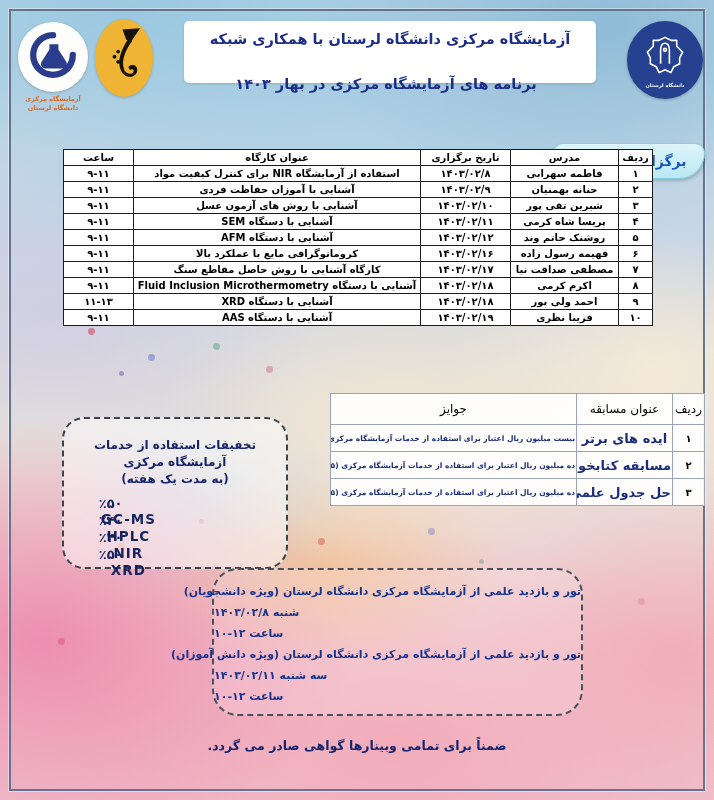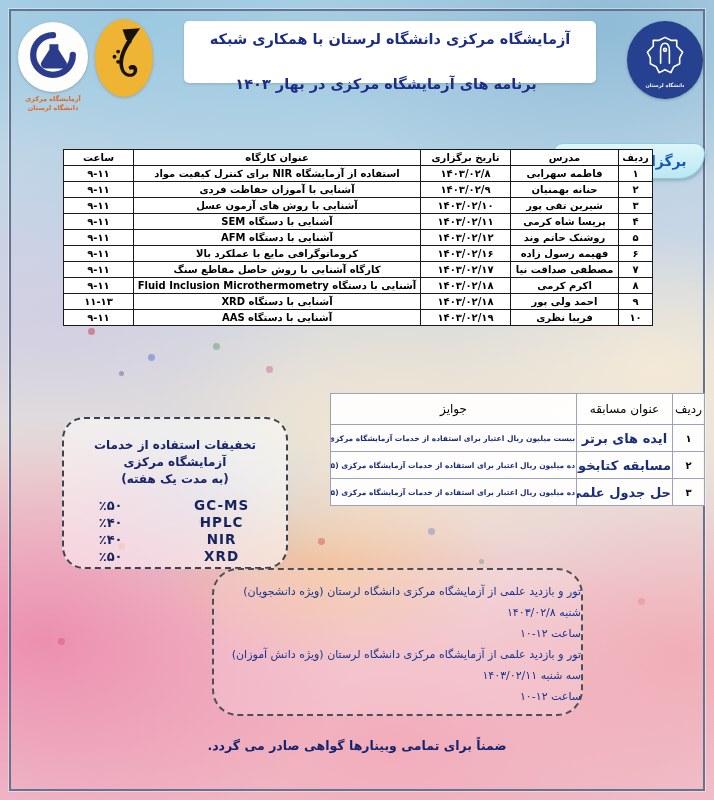--- a/index.html
+++ b/index.html
@@ -69,29 +69,29 @@
     overflow:hidden;font-weight:bold;}
   .comp-no{font-size:10px;color:#000;}
   .comp-title{font-size:13px;color:#1b2e7d;}
   .comp-prize{font-size:7.5px;color:#1b2e7d;}
   
   .discount-panel{position:absolute;left:62px;top:385px;width:226px;height:152px;
     border:2px dashed #3c4350;border-radius:22px;background:rgba(255,255,255,.5);
     padding-top:18px;box-sizing:border-box;margin-top:32px;}
   .d-title{text-align:center;color:#18256b;font-weight:bold;font-size:12px;line-height:17px;}
   .d-items{margin-top:8px;}
-  .d-row{display:flex;direction:ltr;height:17px;align-items:flex-end;}
+  .d-row{display:flex;direction:ltr;height:17px;align-items:flex-start;flex-direction:column;}
   .d-pct{width:42%;text-align:center;font-weight:bold;font-size:13px;color:#15235f;}
   .d-name{width:58%;text-align:center;font-weight:bold;font-size:13.5px;color:#15235f;
     letter-spacing:1px;}
   
   .tour-panel{position:absolute;left:212px;top:568px;width:371px;height:148px;
     border:2px dashed #4a4f5a;border-radius:26px;background:rgba(255,255,255,.18);
     box-sizing:border-box;padding-top:11px;}
-  .t-line{text-align:right;color:#16338f;font-weight:normal;font-size:11px;line-height:21px;
+  .t-line{text-align:left;color:#16338f;font-weight:bold;font-size:11px;line-height:21px;
     white-space:nowrap;}
   
   .footer{position:absolute;left:25px;top:733px;width:664px;text-align:center;color:#15246e;
     font-weight:bold;font-size:12.5px;line-height:25px;}
   .phone{color:#e8541c;}
   [dir="ltr"]{unicode-bidi:isolate;}
 </style>
 </head>
 <body>
 

